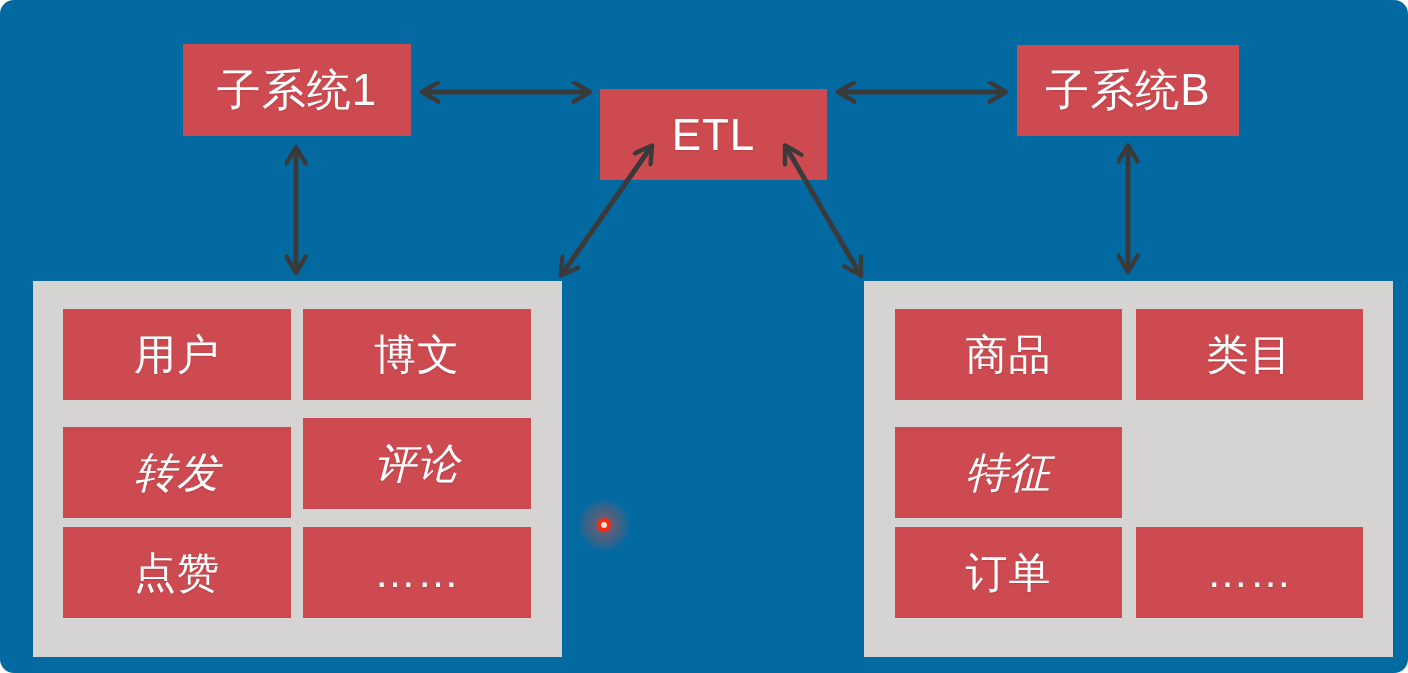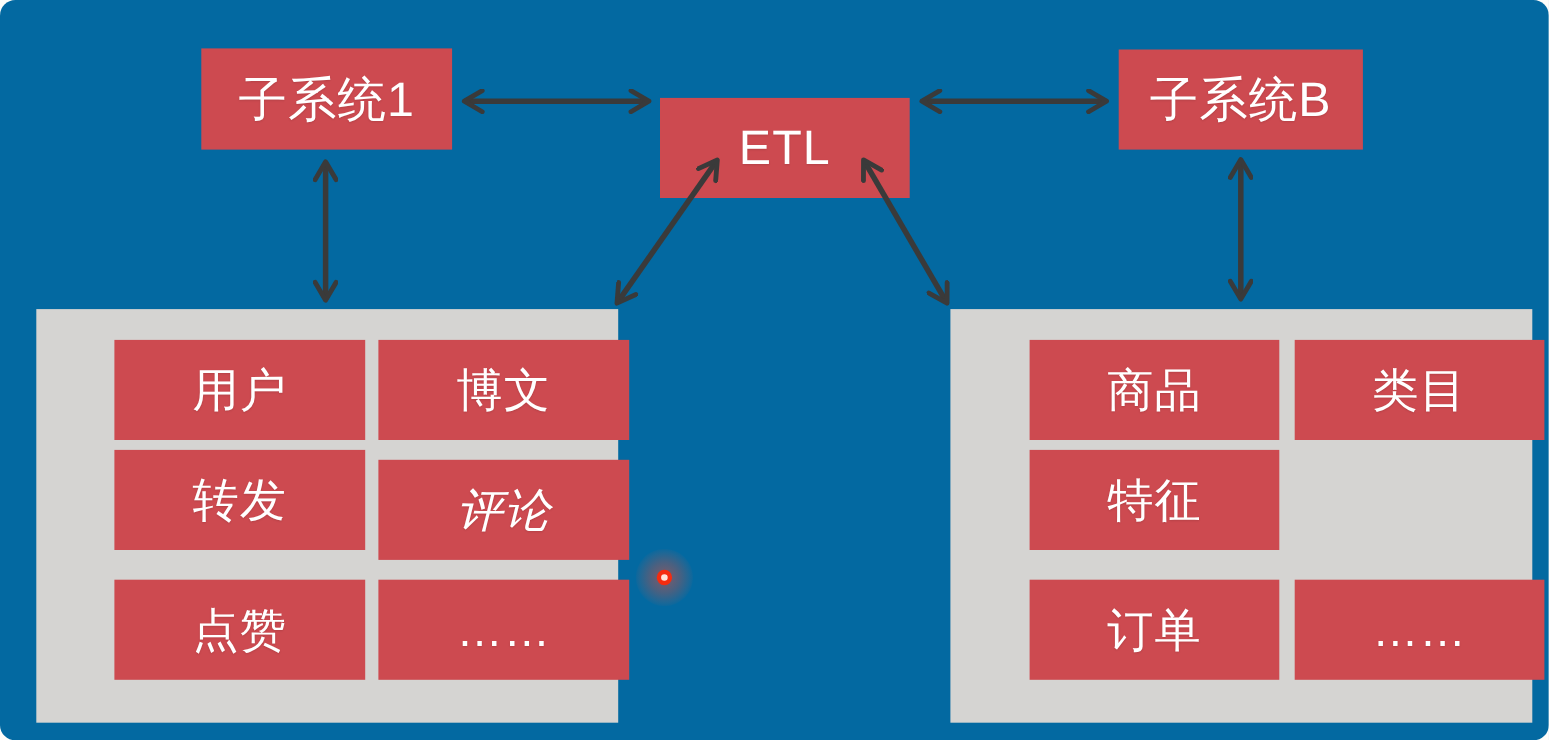--- a/index.html
+++ b/index.html
@@ -48,26 +48,25 @@
     color: #ffffff;
     display: flex;
     align-items: center;
     justify-content: center;
     font-size: 42px;
     letter-spacing: 1px;
     text-shadow: 0 1px 2px rgba(0,0,0,0.12);
     width: 228px;
     height: 91px;
     white-space: nowrap;
-    margin-left: 41px;
   }
   
   .c0 { left: 30px;  top: 28px; }
   .c1 { left: 270px; top: 28px; }
-  .c2 { left: 30px;  top: 128px; }
+  .c2 { left: 30px;  top: 146px; font-style: italic; }
   .c3 { left: 270px; top: 137px; font-style: italic; }
   .c4 { left: 30px;  top: 246px; }
   .c5 { left: 270px; top: 246px; }
   .panel-right .c0, .panel-right .c2, .panel-right .c4 { left: 31px;  width: 227px; }
   .panel-right .c1, .panel-right .c3, .panel-right .c5 { left: 272px; width: 227px; text-align: right; }
 
   .arrows {
     position: absolute;
     left: 0; top: 0;
     width: 1408px;

